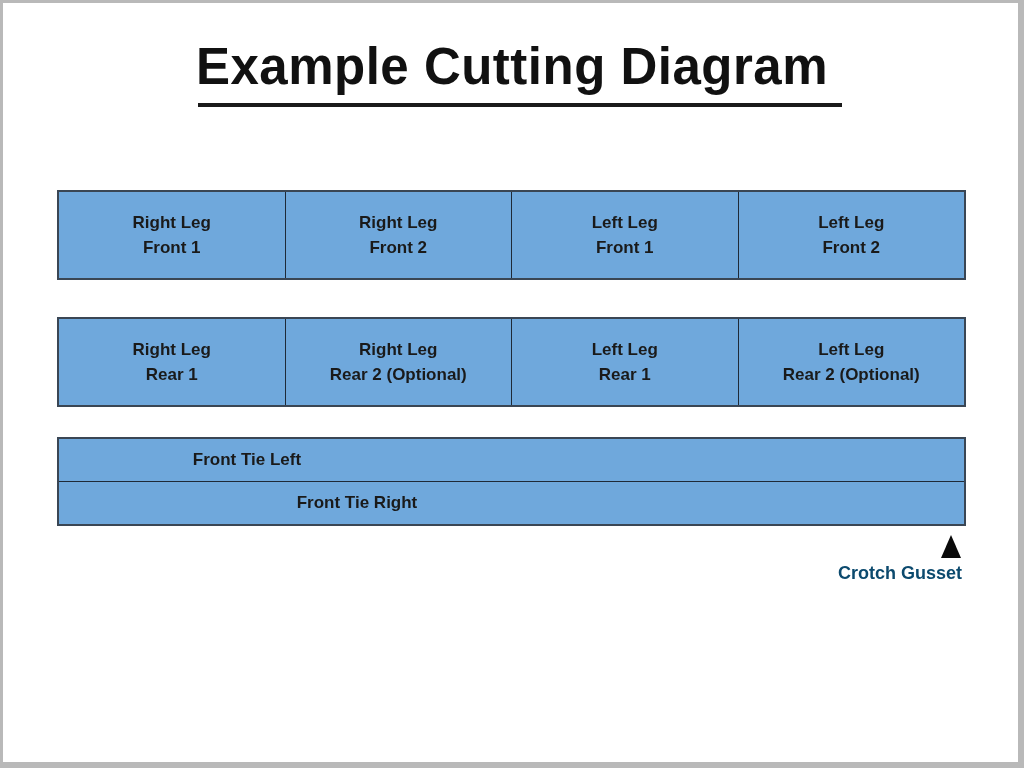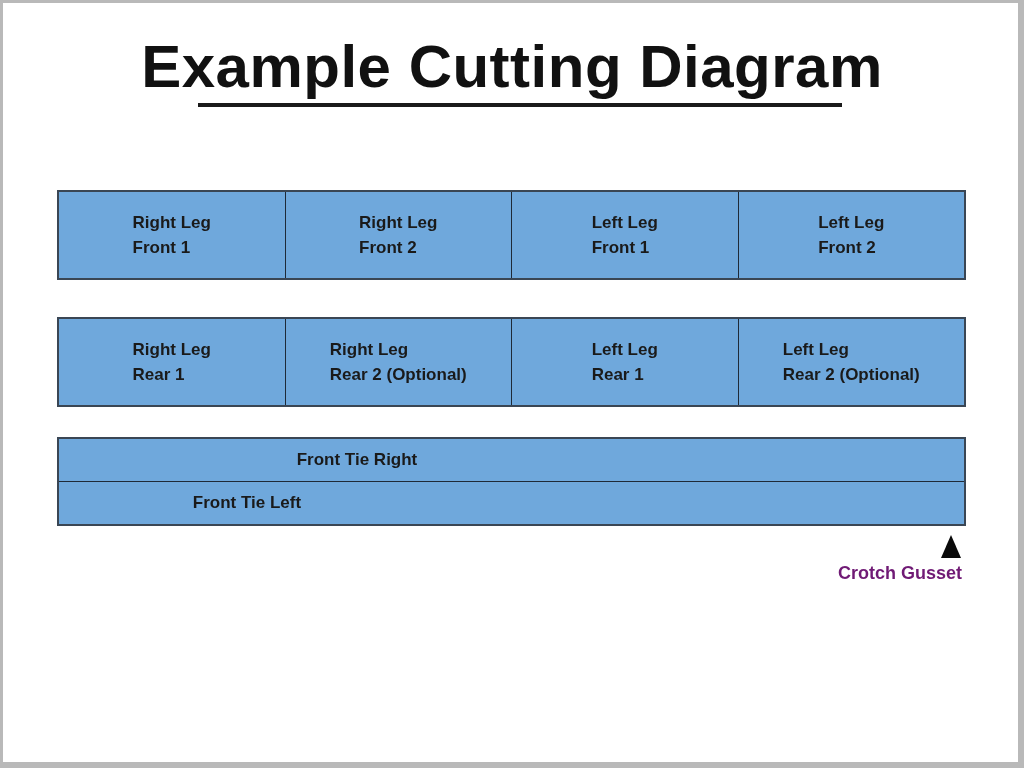--- a/index.html
+++ b/index.html
@@ -12,21 +12,21 @@
   }
   #canvas { position: relative; width: 1024px; height: 768px; }
   .page {
     position: absolute; left: 3px; top: 3px; right: 6px; bottom: 6px;
     background: var(--page-bg, #FFFFFF);
   }
 
   .title {
     position: absolute; top: 38px; left: 0; width: 100%;
     text-align: center;
-    font-size: 60px; line-height: 58px; font-weight: 600;
+    font-size: 51px; line-height: 58px; font-weight: 600;
     letter-spacing: 0.5px;
     color: #111;
   }
   .title-underline {
     position: absolute; top: 103px; left: 520px;
     width: 644px; height: 4px;
     transform: translateX(-50%);
     background: #1A1A1A;
   }
 
@@ -35,21 +35,21 @@
     box-sizing: border-box;
     border: 2px solid var(--piece-border, #3A4654);
     background: var(--piece-fill, #6FA8DC);
     display: flex;
   }
   .row-front { top: 190px; }
   .row-rear  { top: 317px; }
   .piece-cell {
     flex: 1 1 0;
     display: flex; align-items: center; justify-content: center;
-    text-align: left;
+    text-align: center;
     font-size: 17px; line-height: 25px; font-weight: 600;
     white-space: pre-line;
   }
   .piece-cell + .piece-cell {
     border-left: 1px solid var(--divider, #1E2A38);
   }
 
   .tie-block {
     position: absolute; left: 57px; top: 437px; width: 909px; height: 89px;
     box-sizing: border-box;
@@ -81,21 +81,21 @@
     position: absolute; left: 941px; top: 535px;
     width: 0; height: 0;
     border-left: 10px solid transparent;
     border-right: 10px solid transparent;
     border-bottom: 23px solid #0a0a0a;
   }
   .gusset-label {
     position: absolute; left: 900px; top: 563px;
     transform: translateX(-50%);
     font-size: 18px; font-weight: 600; white-space: nowrap;
-    color: #701a75;
+    color: #0c4a6e;
   }
 </style>
 </head>
 <body>
 
 <div id="canvas">
   <div class="page"></div>
 
   <div class="title">Example Cutting Diagram</div>
   <div class="title-underline"></div>
@@ -117,22 +117,22 @@
     <div class="piece-cell">Right Leg
 Rear 2 (Optional)</div>
     <div class="piece-cell">Left Leg
 Rear 1</div>
     <div class="piece-cell">Left Leg
 Rear 2 (Optional)</div>
   </div>
 
   <div class="tie-block">
     <div class="tie-strip">
-      <span class="tie-label tie-label-2">Front Tie Right</span>
+      <span class="tie-label tie-label-1">Front Tie Left</span>
     </div>
     <div class="tie-strip">
-      <span class="tie-label tie-label-1">Front Tie Left</span>
+      <span class="tie-label tie-label-2">Front Tie Right</span>
     </div>
   </div>
 
   <div class="up-triangle"></div>
   <div class="gusset-label">Crotch Gusset</div>
 </div>
 
 </body></html>

